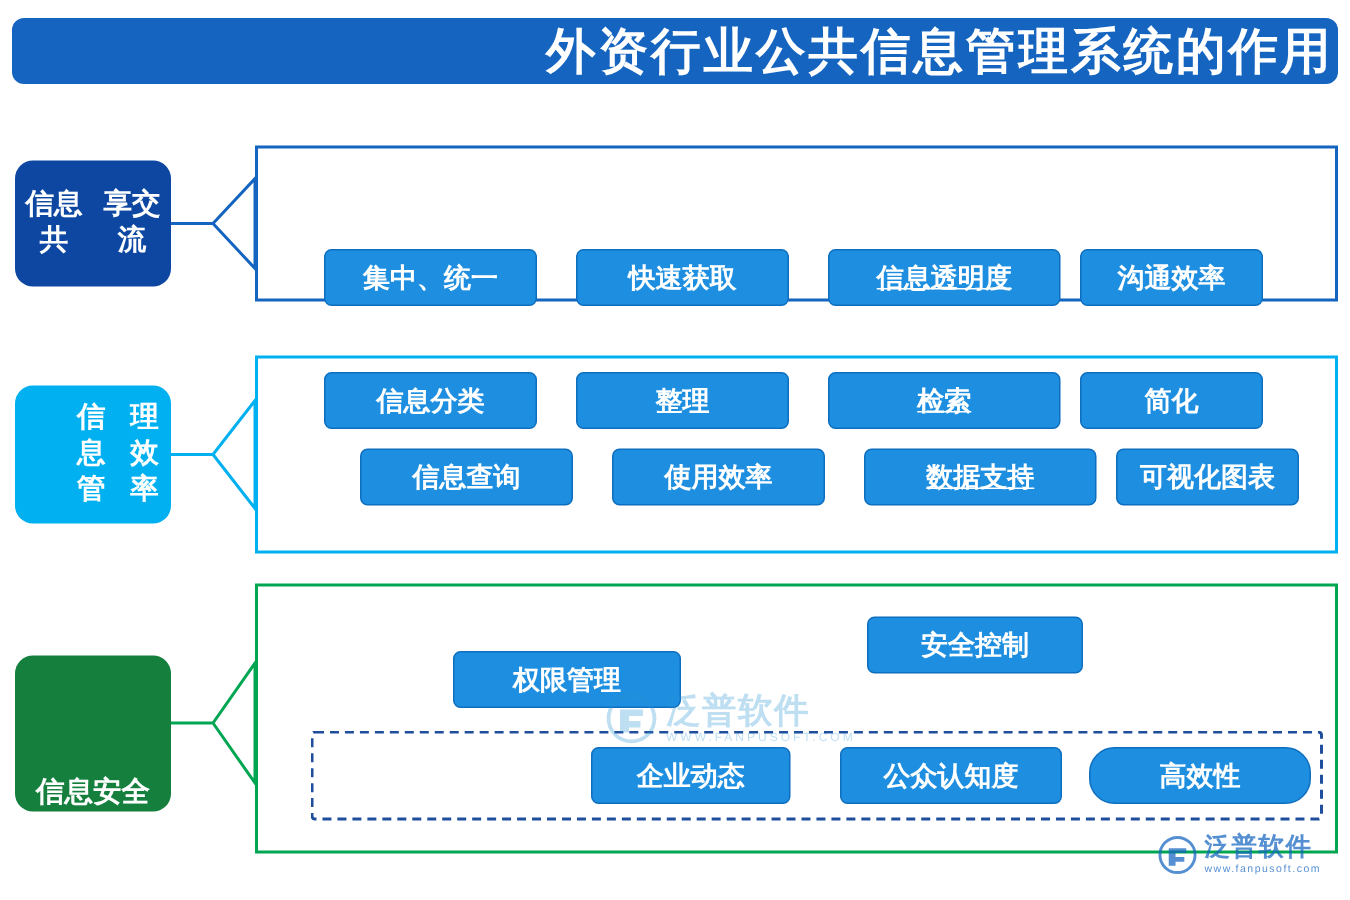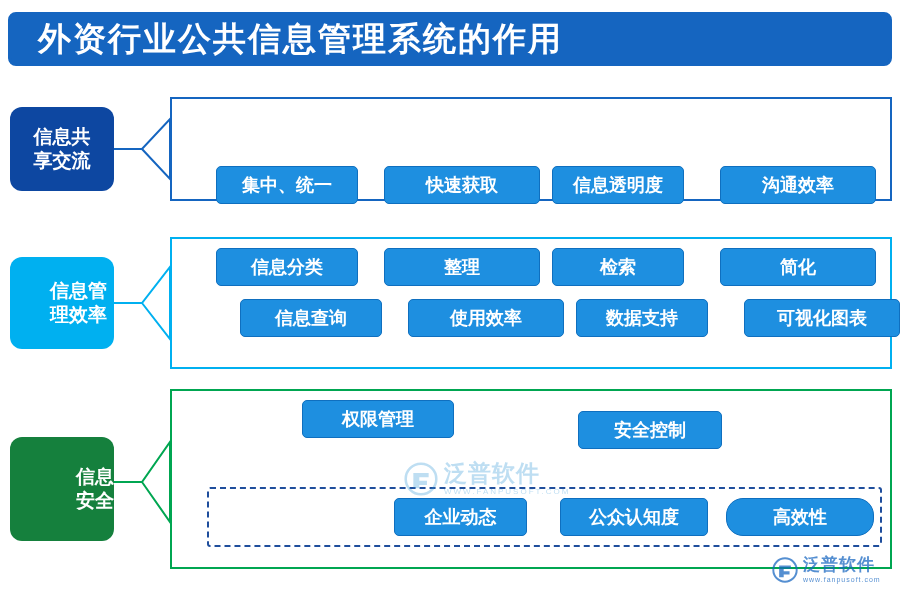--- a/index.html
+++ b/index.html
@@ -18,45 +18,45 @@
     width: 900px;
     height: 600px;
   }
 
   
   .title-bar {
     position: absolute;
     left: 8px;
     top: 12px;
     width: 884px;
-    height: 54px;
+    height: 44px;
     background: #1565c0;
     border: 3px solid #1565c0;
     border-radius: 8px;
     display: flex;
     align-items: center;
-    justify-content: flex-start;
+    justify-content: flex-end;
     box-sizing: border-box;
     padding-left: 27px;
   }
   .title-bar .title-text {
     color: #ffffff;
     font-size: 33px;
     font-weight: bold;
     letter-spacing: 2px;
     white-space: nowrap;
   }
 
   
   .cat {
     position: absolute;
     width: 104px;
     border-radius: 12px;
     display: flex;
-    flex-direction: column;
+    flex-direction: row;
     align-items: center;
     justify-content: center;
     color: #ffffff;
     font-size: 19px;
     font-weight: bold;
     line-height: 1.28;
     text-align: center;
     box-sizing: border-box;
   }
   .cat-1 { left: 10px; top: 107px;  height: 84px;  background: #0d47a1; }
@@ -100,30 +100,30 @@
     font-weight: bold;
     display: flex;
     align-items: center;
     justify-content: center;
     box-sizing: border-box;
     white-space: nowrap;
   }
 
   
   .col-1 { left: 216px; width: 142px; }
-  .col-2 { left: 384px; width: 156px; }
-  .col-3 { left: 552px; width: 132px; }
-  .col-4 { left: 720px; width: 156px; }
+  .col-2 { left: 384px; width: 142px; }
+  .col-3 { left: 552px; width: 155px; text-decoration: underline; }
+  .col-4 { left: 720px; width: 122px; }
 
   .r1 { top: 130px; margin-top: 36px; }
   .r2 { top: 248px; }
   .r3 { top: 299px; margin-left: 24px; }
 
   
-  .g3-a { left: 302px; top: 400px; width: 152px; font-family: Liberation Mono, monospace; }
+  .g3-a { left: 302px; top: 434px; width: 152px; font-family: Liberation Mono, monospace; }
   .g3-b { left: 578px; top: 411px; width: 144px; }
 
   
   .dashed-frame {
     position: absolute;
     left: 207px; top: 487px; width: 675px; height: 60px;
     border: 2px dashed #1f4e9c;
     border-radius: 3px;
     box-sizing: border-box;
   }

